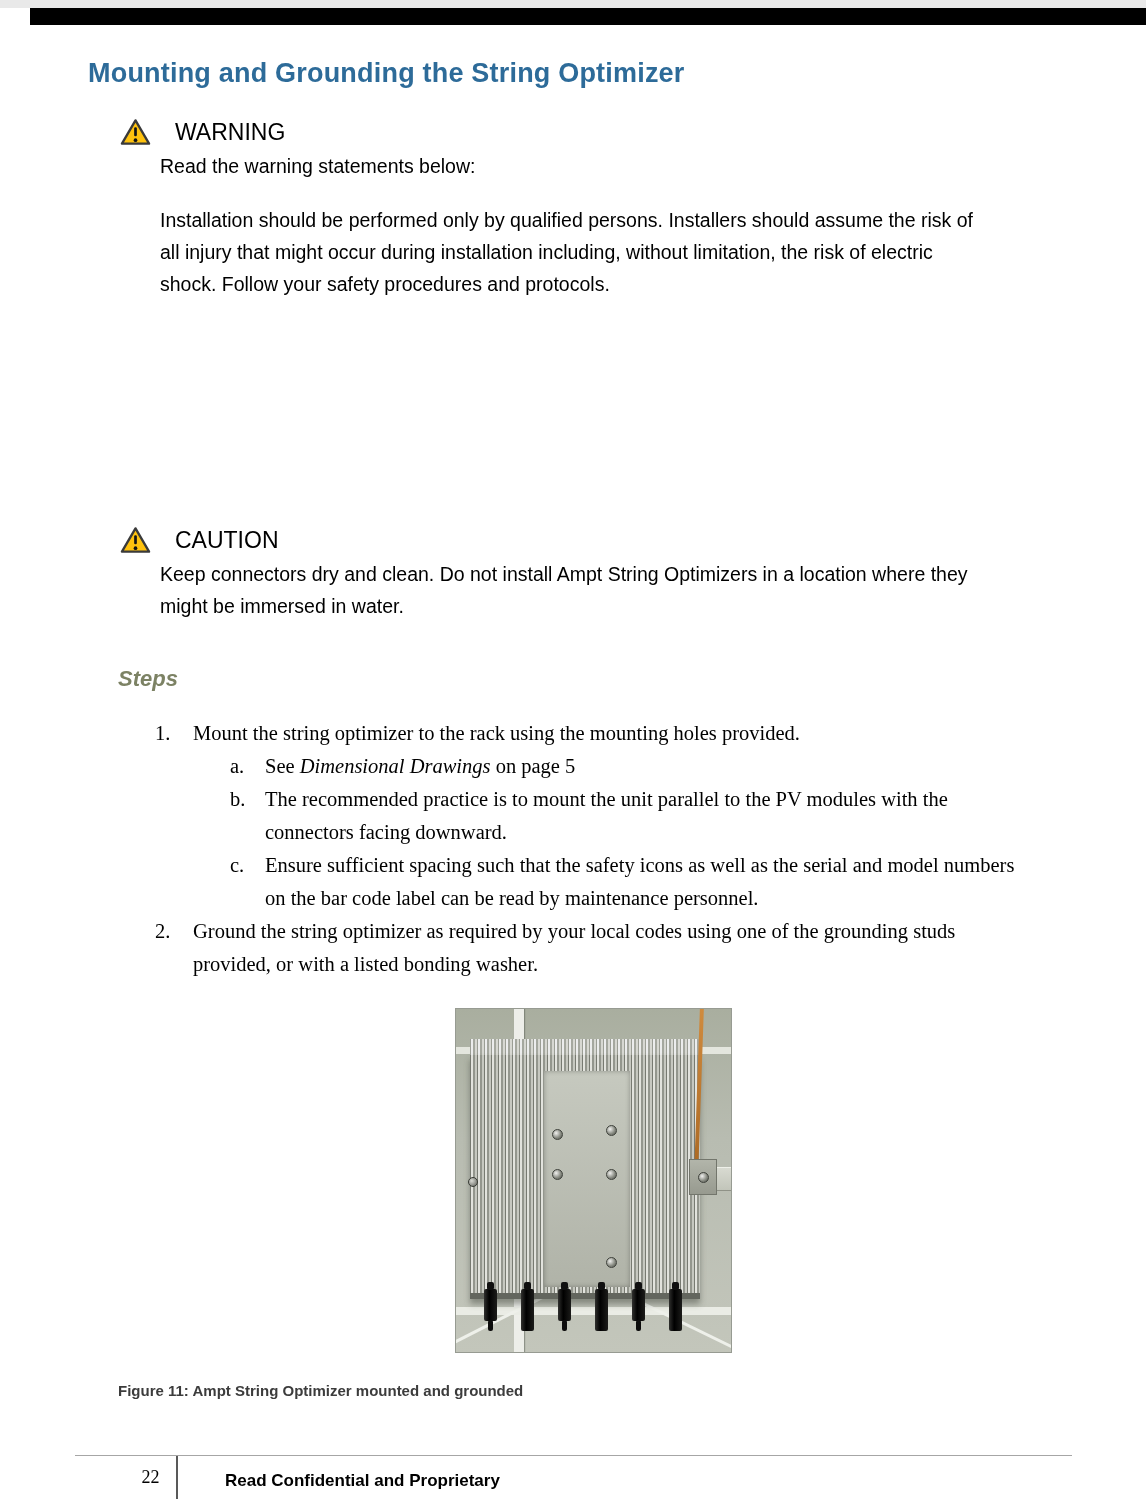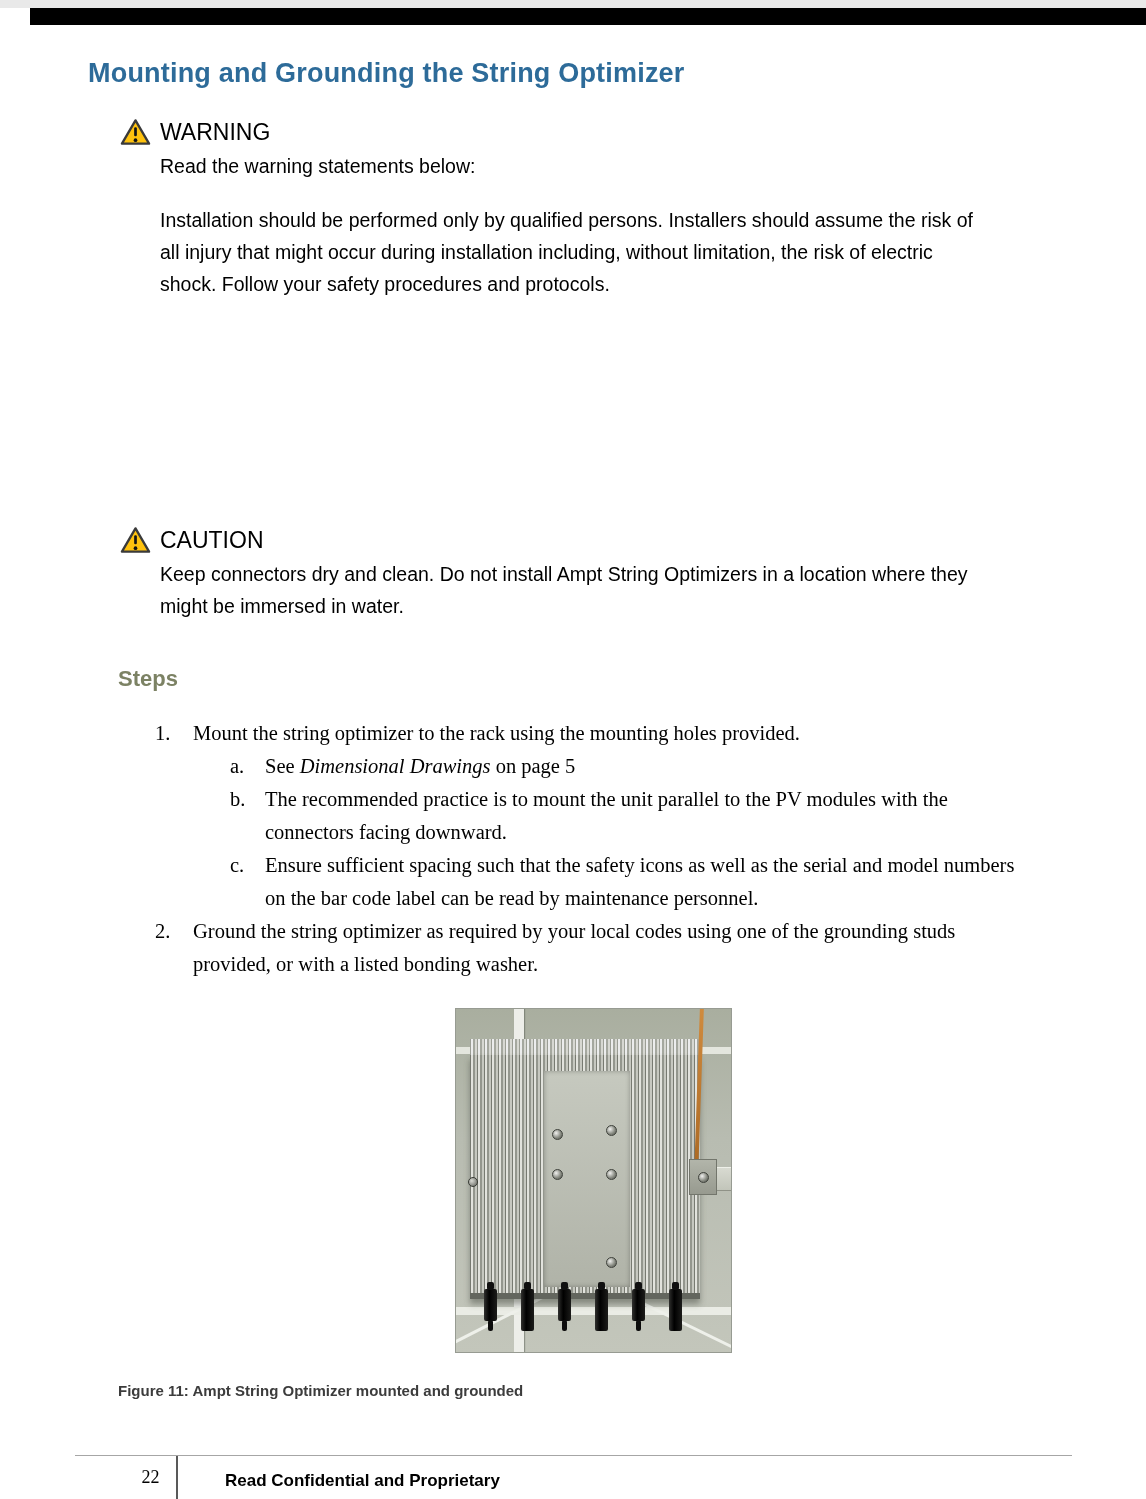--- a/index.html
+++ b/index.html
@@ -14,39 +14,39 @@
   }
   .topbar { position:absolute; top:0; left:30px; right:0; height:17px; background:#000000; }
 
   .title {
     margin:0; position:absolute; top:50px; left:88px;
     font-size:27px; font-weight:bold; color:#2d6b99;
     letter-spacing:.2px;
   }
 
   .adm-head {
-    display:flex; align-items:center; gap:9px;
+    display:flex; align-items:center; gap:24px;
     margin-left:120px;
     font-size:23px; color:#000;
   }
   .warn-head { position:absolute; top:110px; }
   .caut-head { position:absolute; top:518px; }
   .tri-icon { display:inline-flex; line-height:0; }
 
   .body-text {
     position:absolute; left:160px; width:832px;
     font-size:19.5px; line-height:32px; color:#000;
   }
   .body-text p { margin:0 0 32px 0; }
   .warn-body { top:142px; }
   .caut-body { top:550px; }
 
   .steps-heading {
     margin:0; position:absolute; top:658px; left:118px;
-    font-size:22px; font-weight:bold; 
+    font-size:22px; font-weight:bold; font-style:italic;
     color:#7c8264;
   }
 
   .steps-list {
     position:absolute; top:709px; left:155px; width:880px;
     font-family:"Liberation Serif", serif;
     font-size:20.5px; line-height:33px; color:#000;
   }
   .li-row { display:flex; align-items:flex-start; }
   .li-marker { flex:0 0 38px; }

